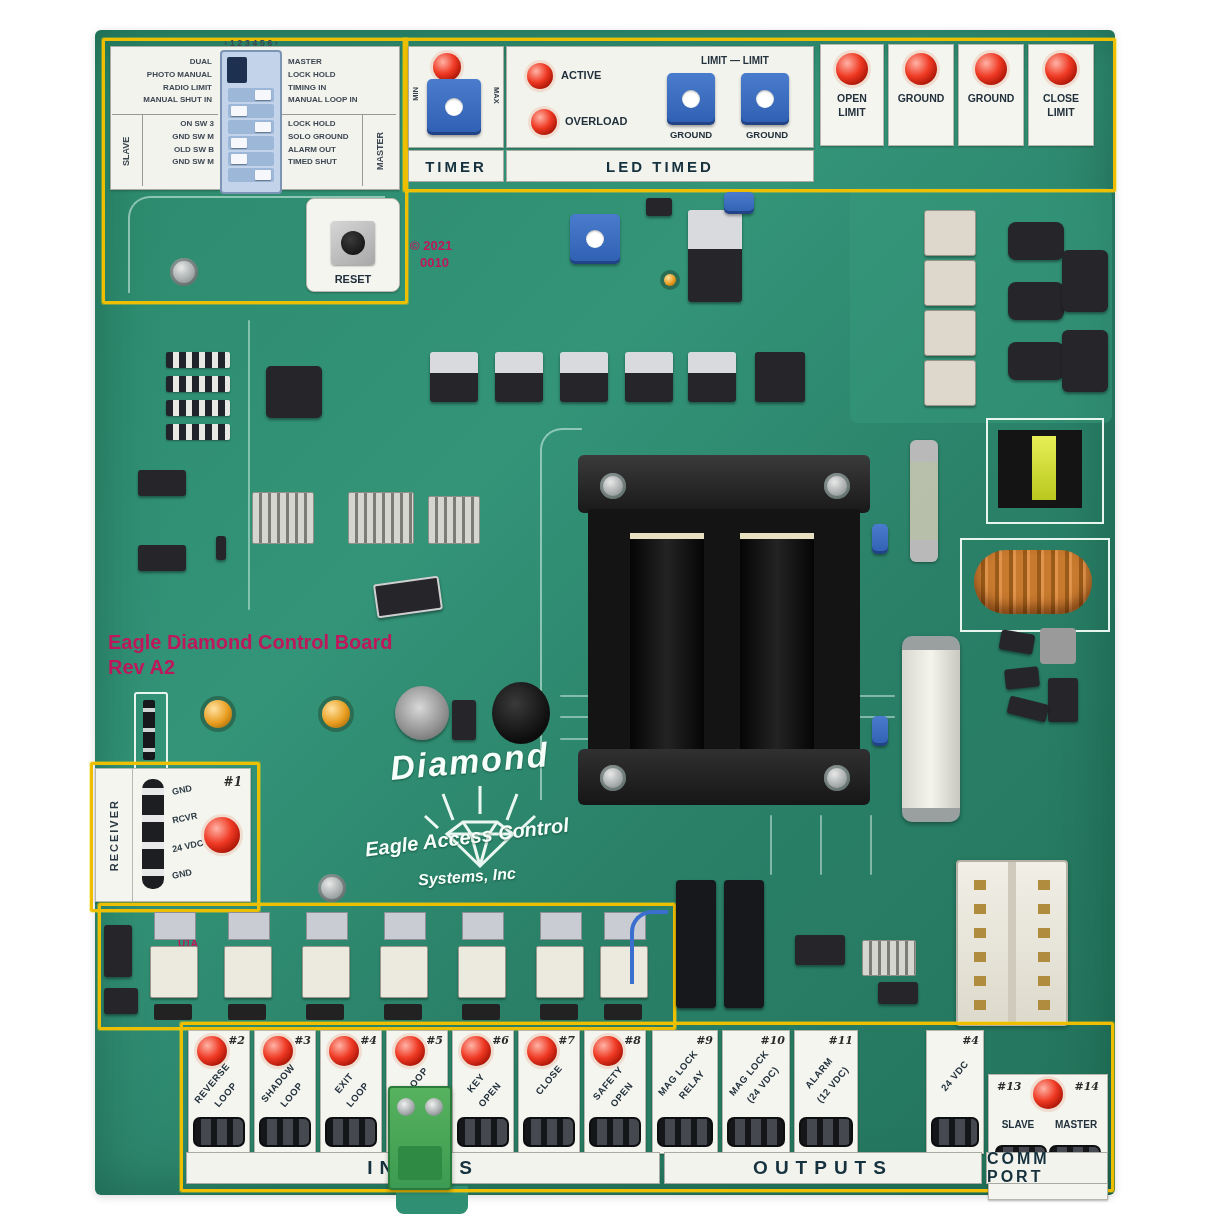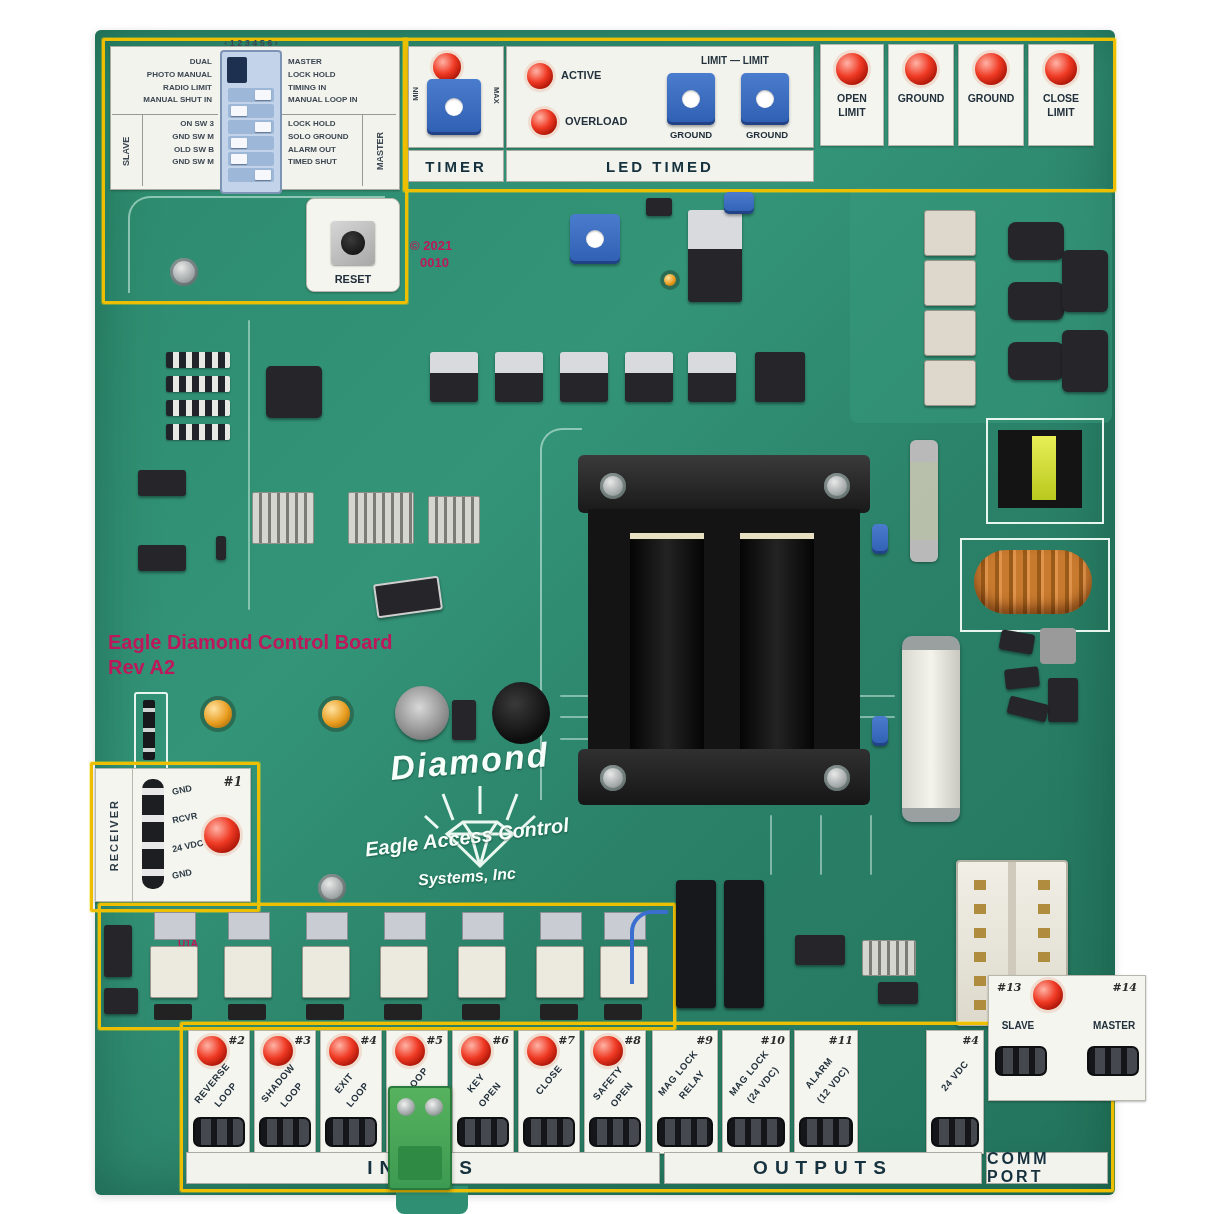--- a/index.html
+++ b/index.html
@@ -445,21 +445,21 @@
     <div class="card-label" style="top:30px;">ALARM
 (12 VDC)</div>
     <div class="term"></div>
   </div>
   <div class="abs card" style="left:926px;top:1030px;width:56px;height:122px;">
     <div class="card-num">#4</div>
     <div class="card-label" style="top:36px;">24 VDC</div>
     <div class="term"></div>
   </div>
 
-  <div class="abs card" style="left:988px;top:975px;width:118px;height:124px;padding-left:38px;">
+  <div class="abs card" style="left:988px;top:1074px;width:118px;height:124px;">
     <div style="position:absolute;left:8px;top:5px;font:italic bold 11px 'DejaVu Serif',serif;color:#2b2b2b;">#13</div>
     <div style="position:absolute;right:8px;top:5px;font:italic bold 11px 'DejaVu Serif',serif;color:#2b2b2b;">#14</div>
     <div class="ledr" style="position:absolute;left:44px;top:4px;width:30px;height:30px;"></div>
     <div style="position:absolute;left:2px;top:44px;width:54px;text-align:center;font-size:10px;font-weight:bold;color:#22313c;">SLAVE</div>
     <div style="position:absolute;right:2px;top:44px;width:58px;text-align:center;font-size:10px;font-weight:bold;color:#22313c;">MASTER</div>
     <div class="term" style="left:6px;right:auto;width:48px;bottom:24px;"></div>
     <div class="term" style="left:auto;right:6px;width:48px;bottom:24px;"></div>
   </div>
 
   <div class="abs bar" style="left:186px;top:1152px;width:472px;height:30px;">INPUTS</div>

